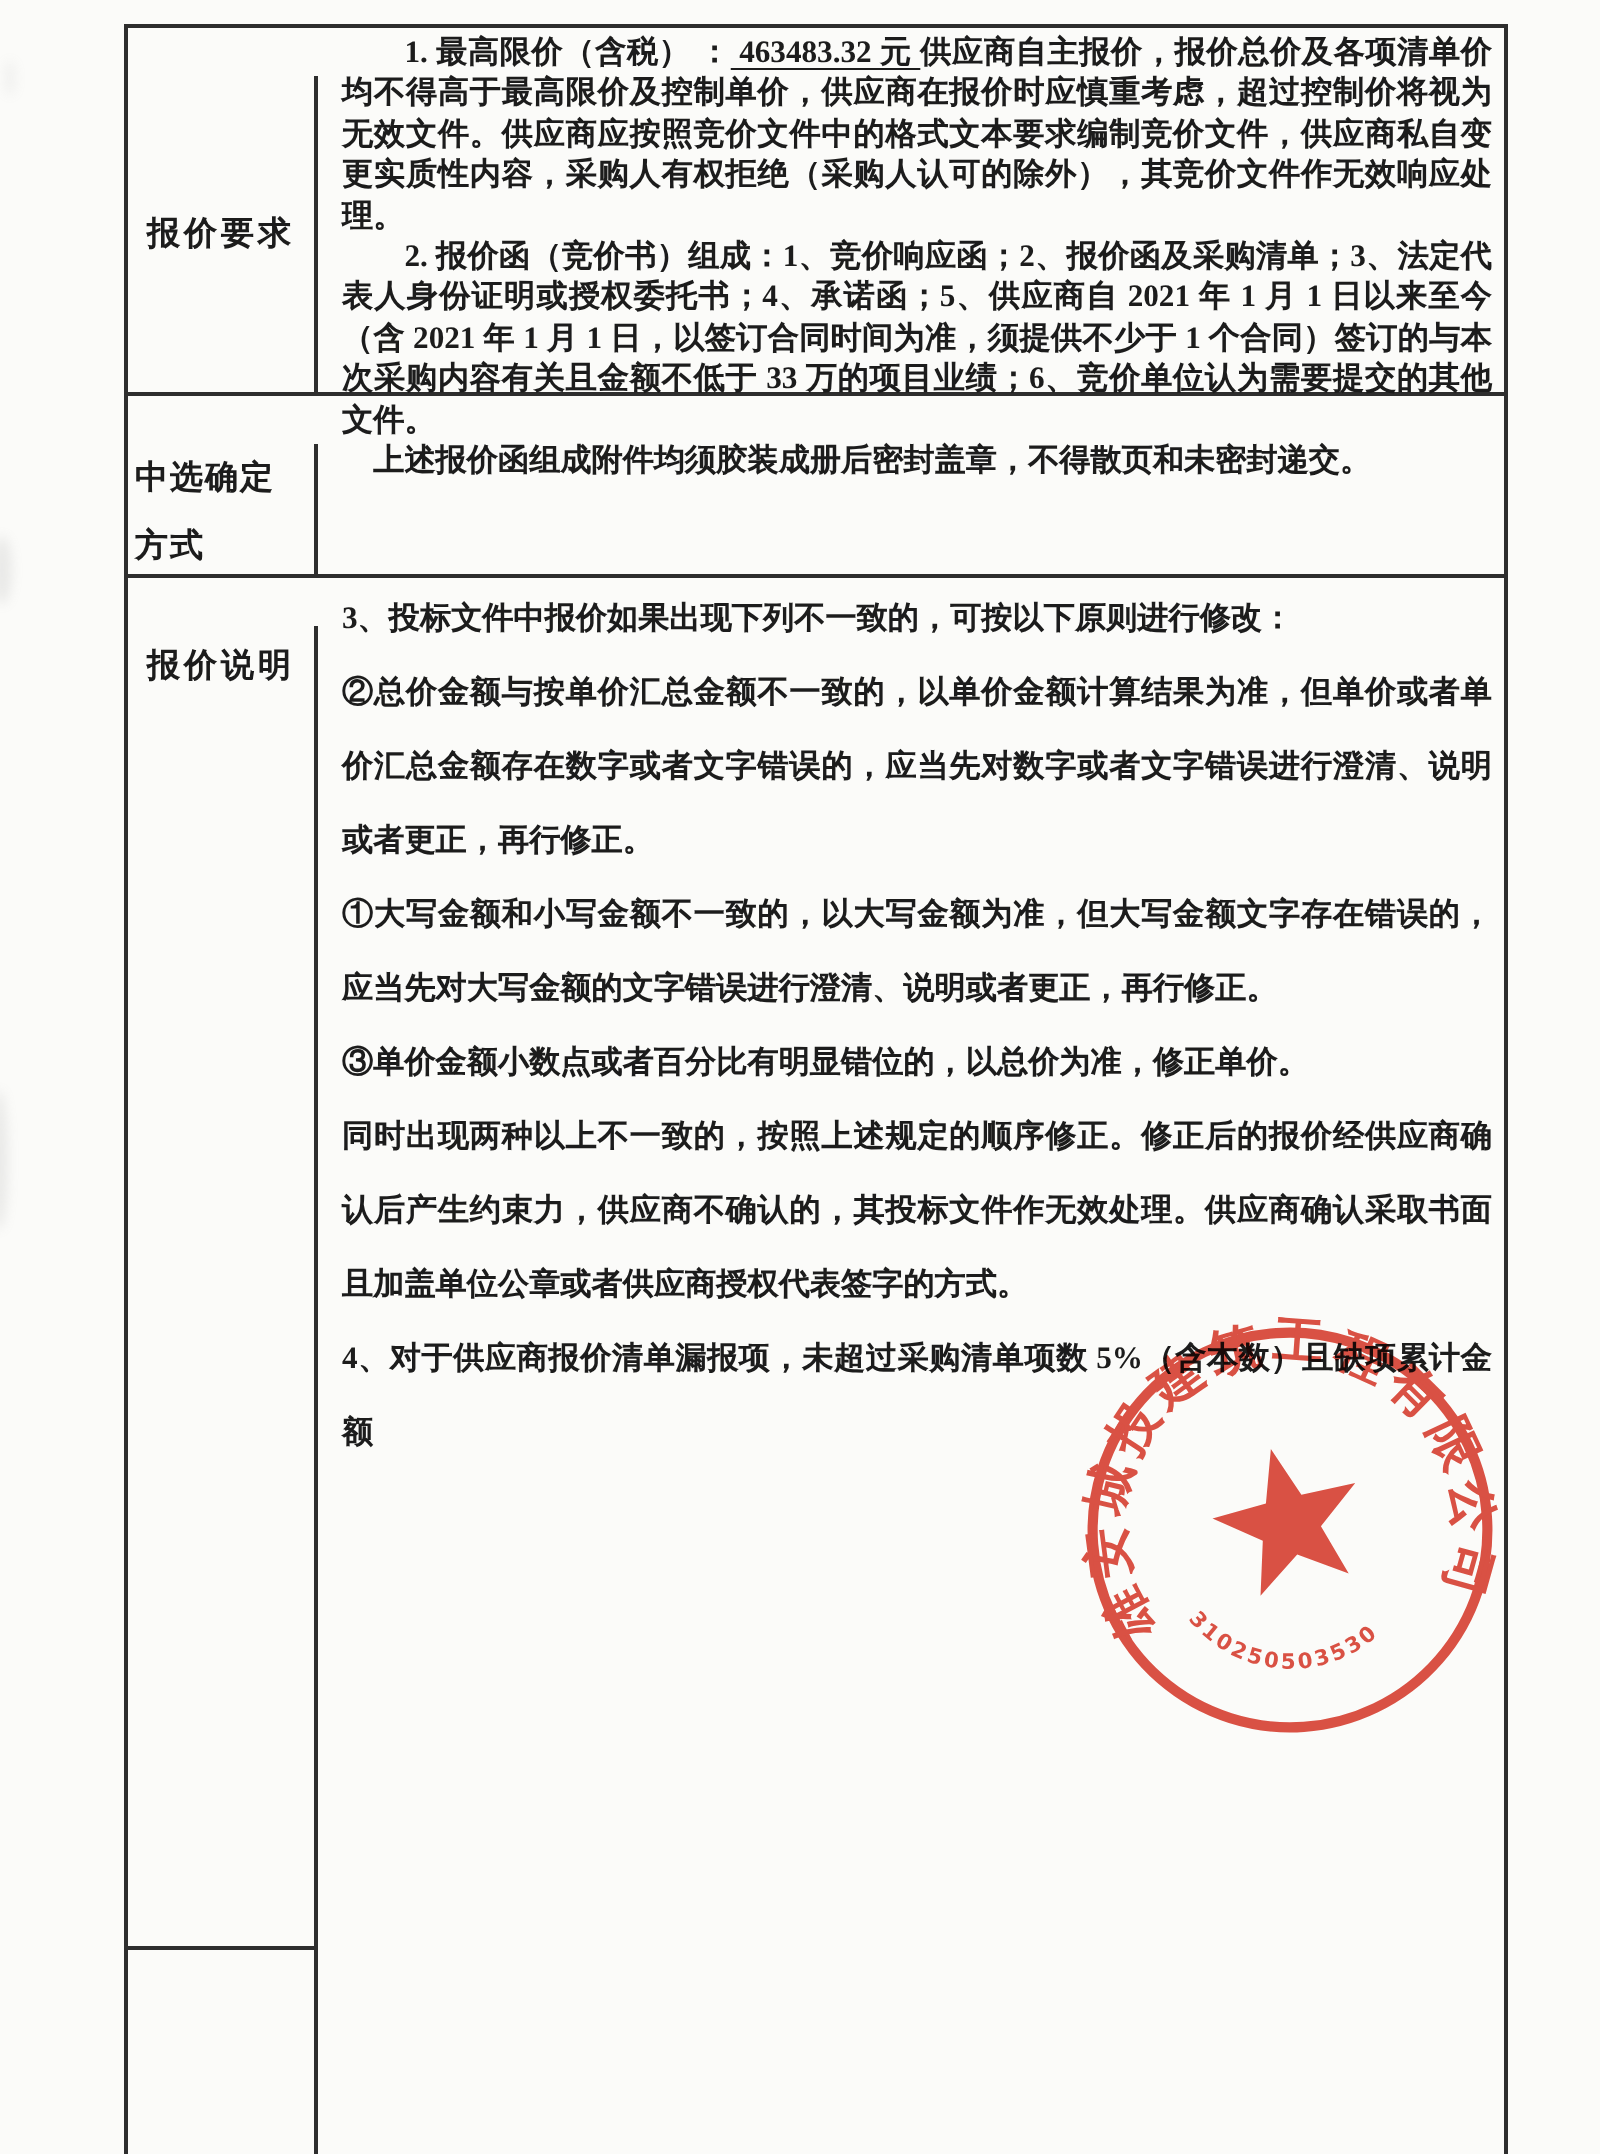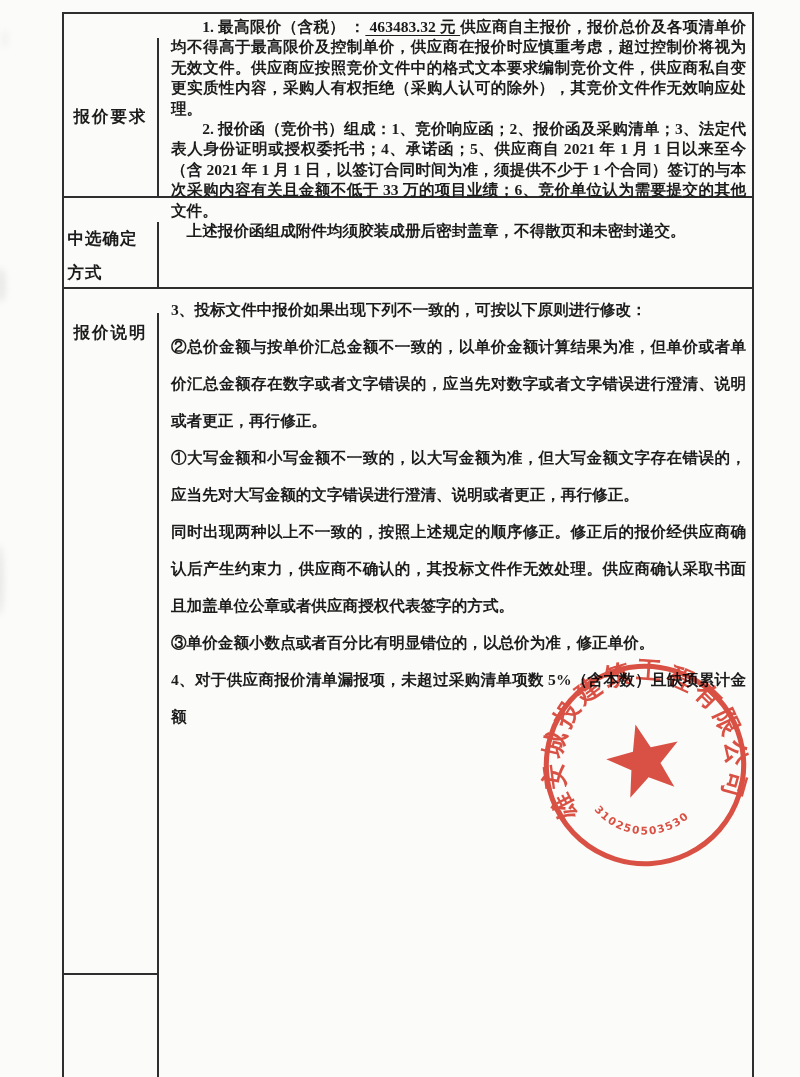--- a/index.html
+++ b/index.html
@@ -84,22 +84,22 @@
     <div class="t-row r3">
       <div class="cell label-cell">
         <div class="label-box">
           <span>报价说明</span>
         </div>
       </div>
       <div class="cell content-cell">
         <p>3、投标文件中报价如果出现下列不一致的，可按以下原则进行修改：</p>
         <p>②总价金额与按单价汇总金额不一致的，以单价金额计算结果为准，但单价或者单价汇总金额存在数字或者文字错误的，应当先对数字或者文字错误进行澄清、说明或者更正，再行修正。</p>
         <p>①大写金额和小写金额不一致的，以大写金额为准，但大写金额文字存在错误的，应当先对大写金额的文字错误进行澄清、说明或者更正，再行修正。</p>
+        <p>③单价金额小数点或者百分比有明显错位的，以总价为准，修正单价。</p>
         <p>同时出现两种以上不一致的，按照上述规定的顺序修正。修正后的报价经供应商确认后产生约束力，供应商不确认的，其投标文件作无效处理。供应商确认采取书面且加盖单位公章或者供应商授权代表签字的方式。</p>
-        <p>③单价金额小数点或者百分比有明显错位的，以总价为准，修正单价。</p>
         <p>4、对于供应商报价清单漏报项，未超过采购清单项数 5%（含本数）且缺项累计金额</p>
       </div>
     </div>
 
   </div>
 
   <svg class="stamp" viewBox="0 0 230 230" xmlns="http://www.w3.org/2000/svg">
     <circle cx="115" cy="115" r="97" fill="none" stroke="#d93a2b" stroke-width="5"></circle>
     <path id="sealArcTop" d="M 48,160 A 82,82 0 1 1 182,160" fill="none"></path>
     <path id="sealArcBottom" d="M 60,152 A 64,64 0 0 0 170,152" fill="none"></path>

